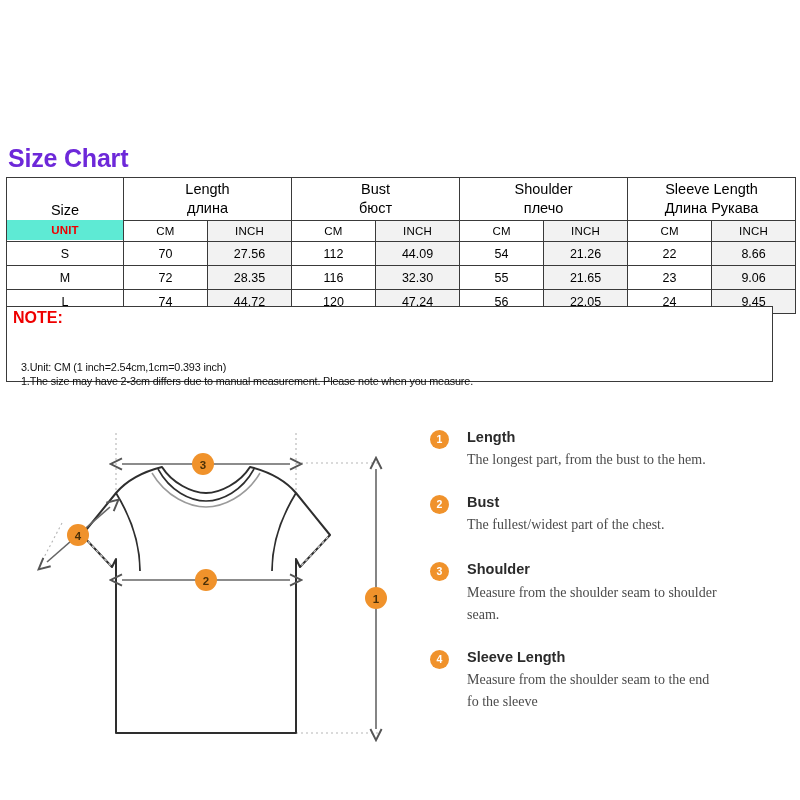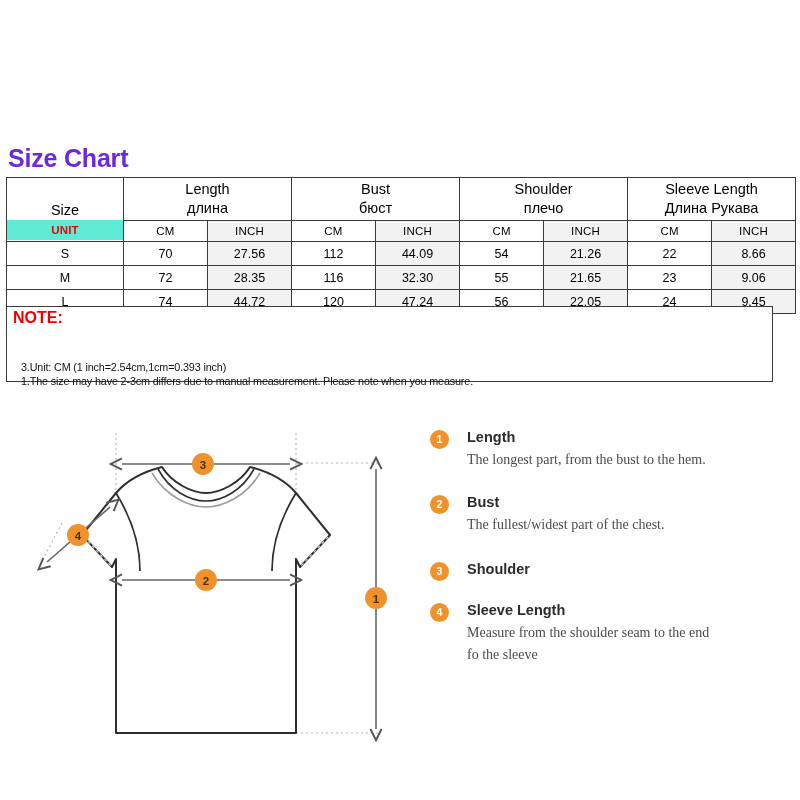--- a/index.html
+++ b/index.html
@@ -340,20 +340,21 @@
 
   <div class="legend-item" id="legend-item-2">
     <div class="legend-badge">2</div>
     <div class="legend-title">Bust</div>
     <div class="legend-desc">The fullest/widest part of the chest.</div>
   </div>
 
   <div class="legend-item" id="legend-item-3">
     <div class="legend-badge">3</div>
     <div class="legend-title">Shoulder</div>
+    <div class="legend-desc">Measure from the shoulder seam to shoulder seam.</div>
   </div>
 
   <div class="legend-item" id="legend-item-4">
     <div class="legend-badge">4</div>
     <div class="legend-title">Sleeve Length</div>
     <div class="legend-desc">Measure from the shoulder seam to the end fo the sleeve</div>
   </div>
 
 </div>
 

